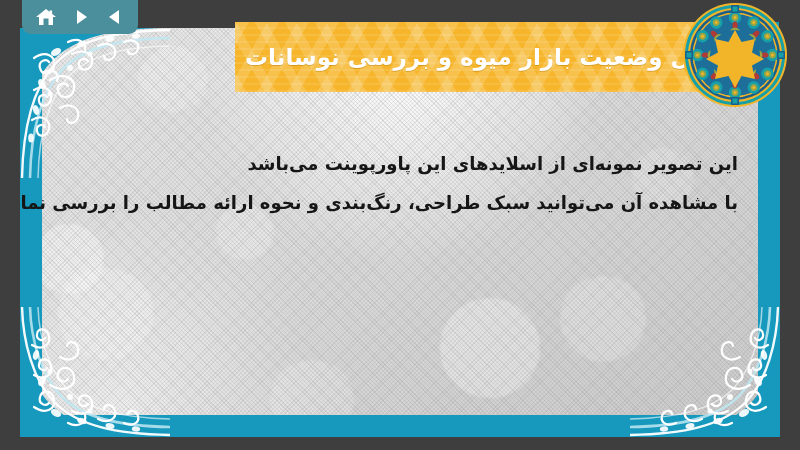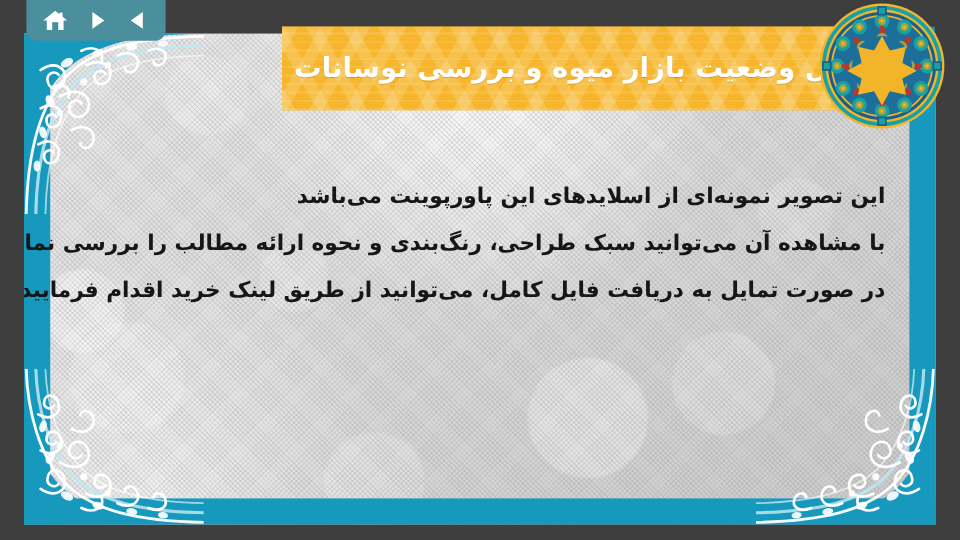--- a/index.html
+++ b/index.html
@@ -234,21 +234,20 @@
             <circle cx="30" cy="64" r="2.6"></circle>
             <circle cx="70" cy="104" r="2.6"></circle>
           </g>
         </g>
       </svg>
     </div>
 
     <div id="bodytext">
       <div class="body-line">این تصویر نمونه‌ای از اسلایدهای این پاورپوینت می‌باشد</div>
       <div class="body-line">با مشاهده آن می‌توانید سبک طراحی، رنگ‌بندی و نحوه ارائه مطالب را بررسی نمایید</div>
-      <div class="body-line">در صورت تمایل به دریافت فایل کامل، می‌توانید از طریق لینک خرید اقدام فرمایید</div>
     </div>
 
   </div>
 
   <div id="banner-wrap">
     <div id="banner-cap"></div>
     <div id="banner-body">
       <div class="banner-line">تحلیل وضعیت بازار میوه و بررسی نوسانات</div>
     </div>
   </div>

